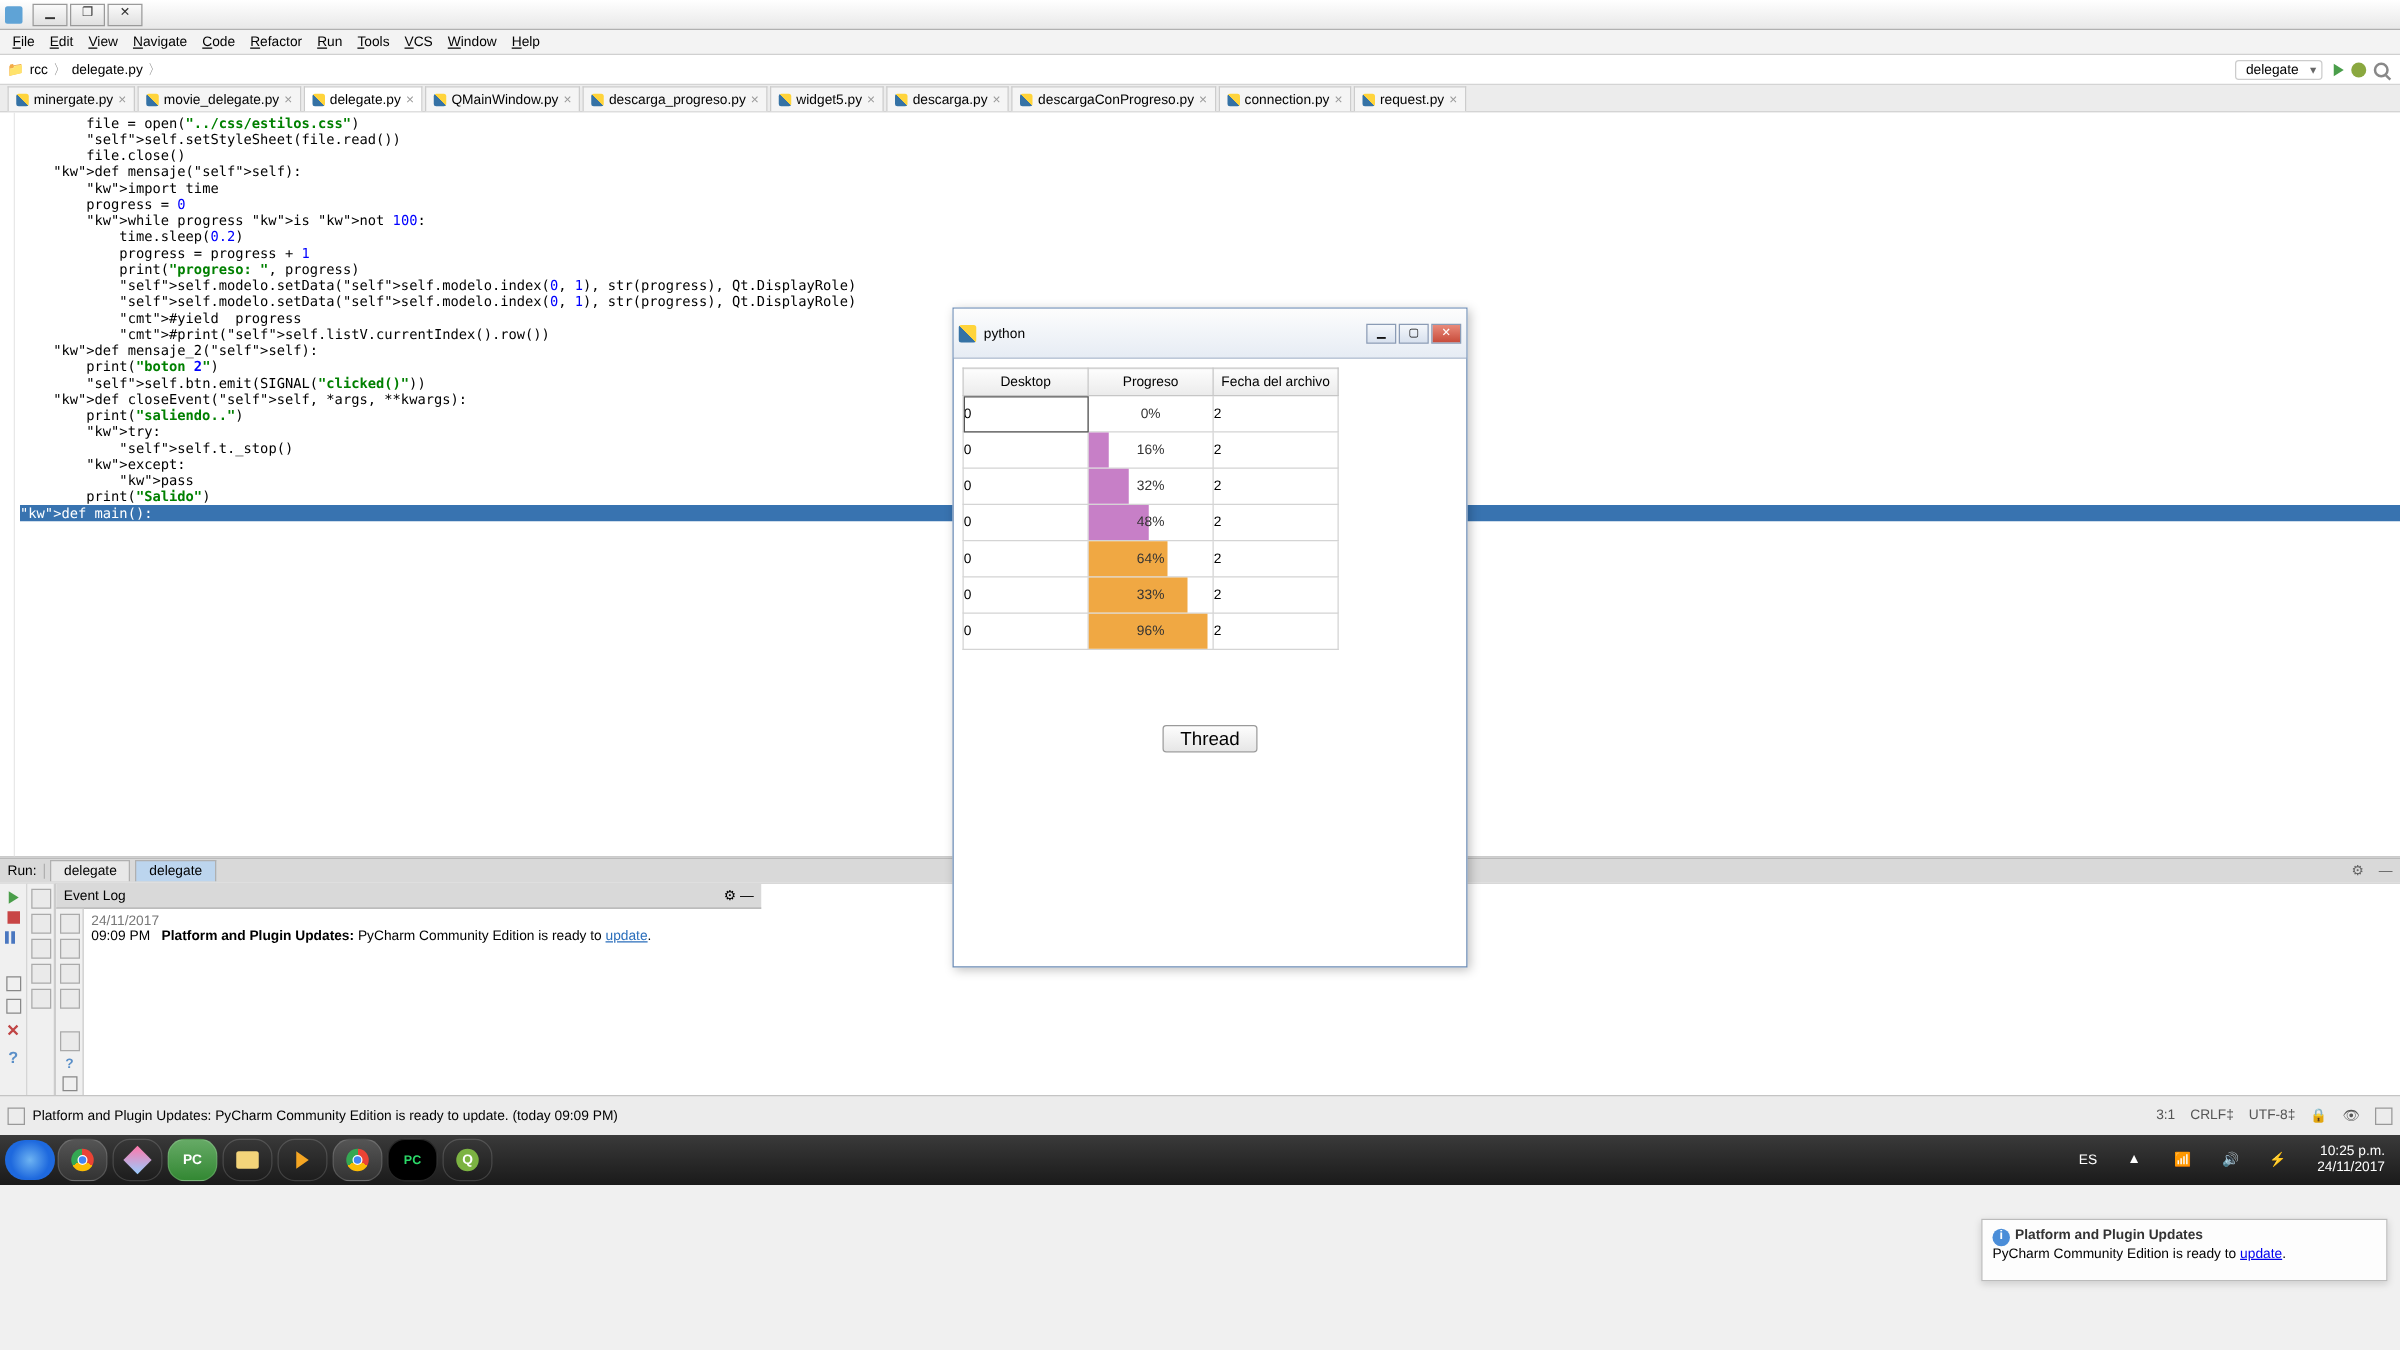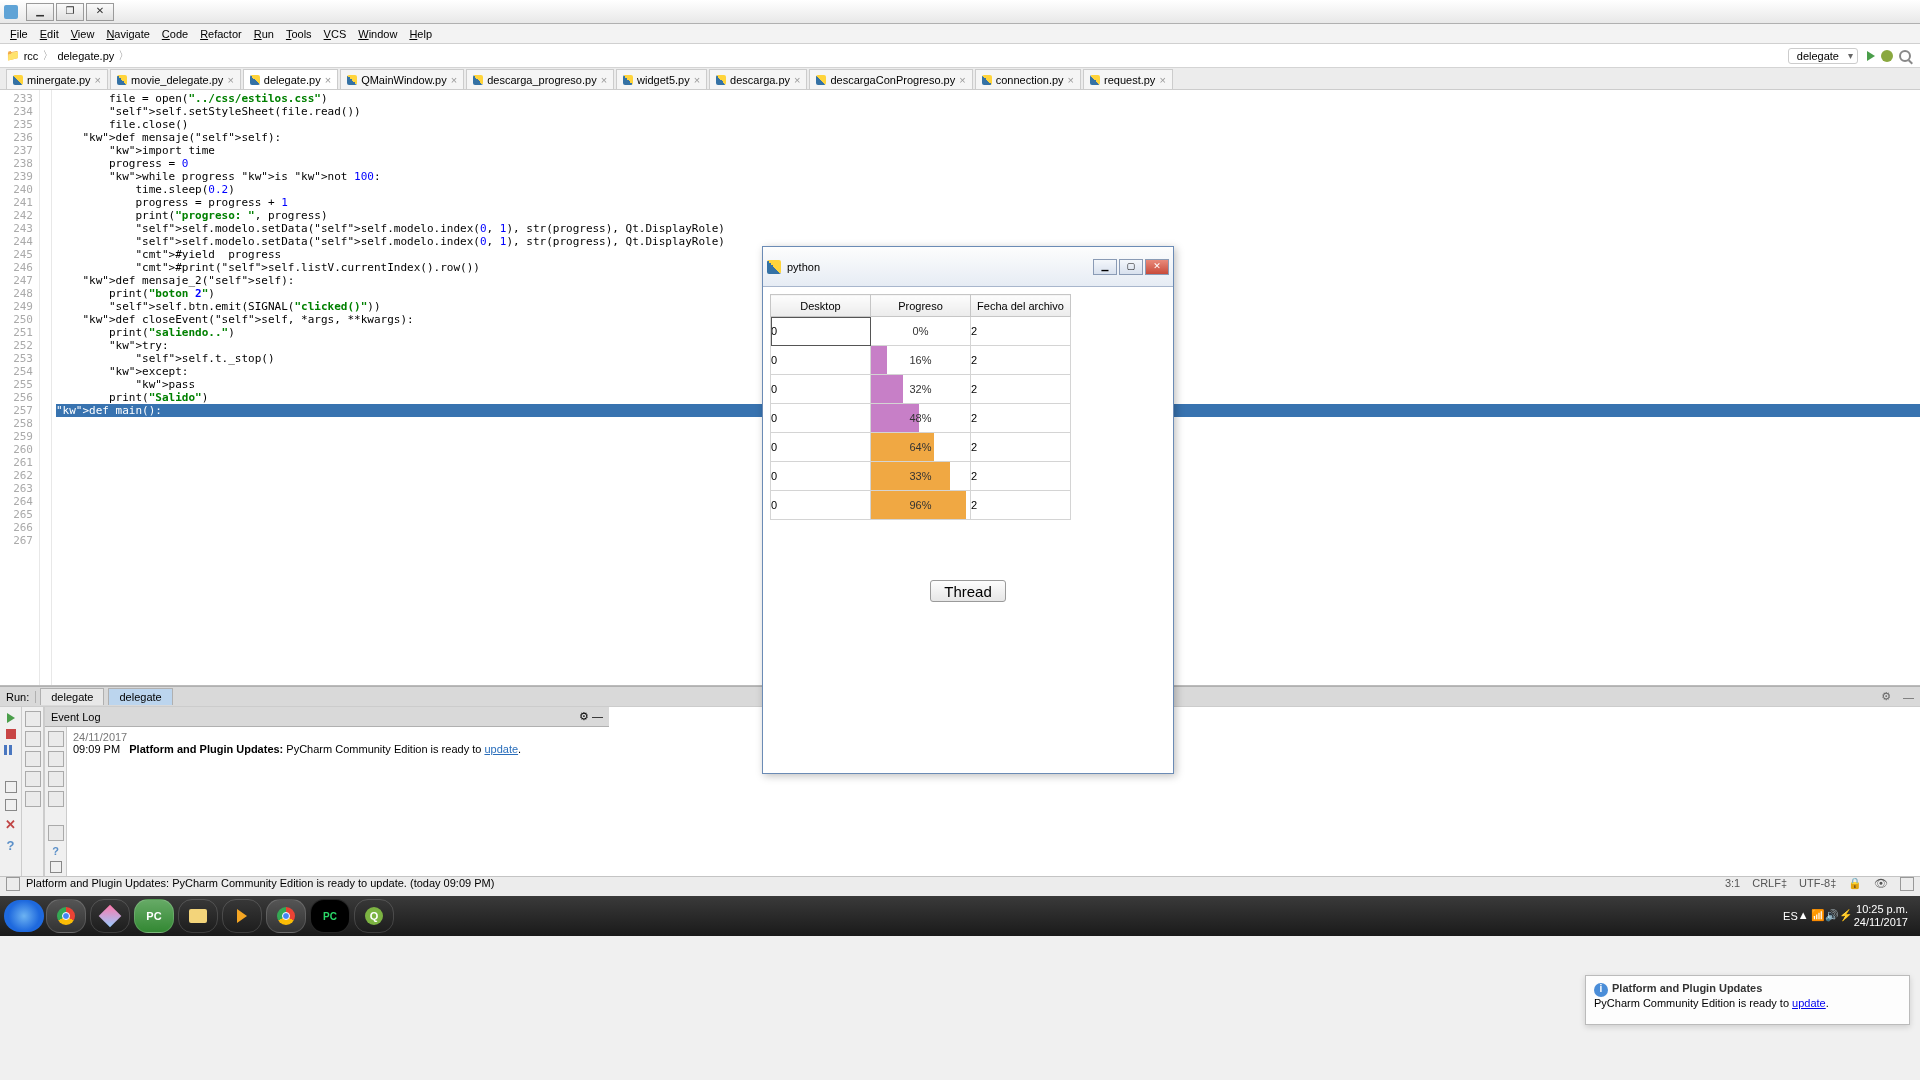--- a/index.html
+++ b/index.html
@@ -92,31 +92,31 @@
 .eltext{padding:4px 6px;font-size:11px}
 .eltext .date{color:#777}
 .eltext a{color:#2a6ebb;text-decoration:underline}
 
 
 .notif{position:absolute;right:10px;bottom:55px;width:325px;height:50px;background:#fdfdfd;border:1px solid #bbb;box-shadow:0 2px 6px rgba(0,0,0,0.15);padding:6px 8px;font-size:11px;z-index:5}
 .notif .nt{font-weight:bold;color:#333}
 .notif .infoico{display:inline-block;width:14px;height:14px;border-radius:50%;background:#4a8dd8;color:#fff;text-align:center;font-size:10px;font-weight:bold;margin-right:4px}
 
 
-.statusbar{height:20px;background:#ececec;border-top:1px solid #c4c4c4;display:flex;align-items:flex-start;padding:0 6px;font-size:11px;position:relative}
+.statusbar{height:32px;background:#ececec;border-top:1px solid #c4c4c4;display:flex;align-items:center;padding:0 6px;font-size:11px;position:relative}
 .statusbar .sleft{flex:1}
 .statusbar .sright{display:flex;gap:12px;color:#555}
 .lockico{font-size:11px}
 
 
 .taskbar{height:40px;background:linear-gradient(#3a3a3a,#1a1a1a);display:flex;align-items:center;padding:0 4px}
 .startbtn{width:40px;height:32px;border-radius:16px;background:radial-gradient(circle at 50% 50%, #6db3f2 0%, #1e69de 60%);position:relative}
 .tbapp{width:40px;height:34px;margin:0 2px;border:1px solid rgba(255,255,255,0.15);border-radius:14px;display:flex;align-items:center;justify-content:center}
 .tbapp.chrome{background:linear-gradient(#555,#333)}
-.tray{margin-left:auto;display:flex;align-items:center;gap:0;color:#fff;font-size:11px;padding-right:8px}
+.tray{margin-left:auto;display:flex;align-items:center;gap:24px;color:#fff;font-size:11px;padding-right:8px}
 .tray .clk{text-align:right;line-height:13px}
 .trayico{width:14px;height:14px;display:inline-block}
 </style>
 </head>
 <body>
 
 <div class="titlebar">
   <div class="appicon"></div>
   <div class="winbtns">
     <div class="winbtn">▁</div>
@@ -199,56 +199,20 @@
       <span class="closex">×</span>
     </div>
     <div class="ftab">
       <span class="pyico"></span>
       <span>request.py</span>
       <span class="closex">×</span>
     </div>
   </div>
 
 <div class="editor-wrap">
-  <div class="gutter" id="gutter">233
-234
-235
-236
-237
-238
-239
-240
-241
-242
-243
-244
-245
-246
-247
-248
-249
-250
-251
-252
-253
-254
-255
-256
-257
-258
-259
-260
-261
-262
-263
-264
-265
-266
-267
-</div>
   <div class="fold"></div>
   <div class="code" id="code"><div>        file = open(<span class="str">"../css/estilos.css"</span>)</div><div>        <span class="&lt;span">"self"</span>&gt;self.setStyleSheet(file.read())</div><div>        file.close()</div><div>    <span class="&lt;span">"kw"</span>&gt;def mensaje(<span class="&lt;span">"self"</span>&gt;self):</div><div>        <span class="&lt;span">"kw"</span>&gt;import time</div><div>        progress = <span class="num">0</span></div><div>        <span class="&lt;span">"kw"</span>&gt;while progress <span class="&lt;span">"kw"</span>&gt;is <span class="&lt;span">"kw"</span>&gt;not <span class="num">100</span>:</div><div>            time.sleep(<span class="num">0.2</span>)</div><div>            progress = progress + <span class="num">1</span></div><div>            print(<span class="str">"progreso: "</span>, progress)</div><div>            <span class="&lt;span">"self"</span>&gt;self.modelo.setData(<span class="&lt;span">"self"</span>&gt;self.modelo.index(<span class="num">0</span>, <span class="num">1</span>), str(progress), Qt.DisplayRole)</div><div>            <span class="&lt;span">"self"</span>&gt;self.modelo.setData(<span class="&lt;span">"self"</span>&gt;self.modelo.index(<span class="num">0</span>, <span class="num">1</span>), str(progress), Qt.DisplayRole)</div><div>            <span class="&lt;span">"cmt"</span>&gt;#yield  progress</div><div></div><div>            <span class="&lt;span">"cmt"</span>&gt;#print(<span class="&lt;span">"self"</span>&gt;self.listV.currentIndex().row())</div><div>    <span class="&lt;span">"kw"</span>&gt;def mensaje_2(<span class="&lt;span">"self"</span>&gt;self):</div><div>        print(<span class="str">"boton <span class="num">2</span>"</span>)</div><div>        <span class="&lt;span">"self"</span>&gt;self.btn.emit(SIGNAL(<span class="str">"clicked()"</span>))</div><div></div><div>    <span class="&lt;span">"kw"</span>&gt;def closeEvent(<span class="&lt;span">"self"</span>&gt;self, *args, **kwargs):</div><div>        print(<span class="str">"saliendo.."</span>)</div><div>        <span class="&lt;span">"kw"</span>&gt;try:</div><div>            <span class="&lt;span">"self"</span>&gt;self.t._stop()</div><div>        <span class="&lt;span">"kw"</span>&gt;except:</div><div>            <span class="&lt;span">"kw"</span>&gt;pass</div><div>        print(<span class="str">"Salido"</span>)</div><div></div><div class="sel"><span class="&lt;span">"kw"</span>&gt;def main():</div><div class="sel"></div></div>
 </div>
 
 <div class="appwin">
   <div class="wt">
     <div class="ico"></div>
     <div class="t">python</div>
     <div class="wbtn">▁</div>
     <div class="wbtn">▢</div>

